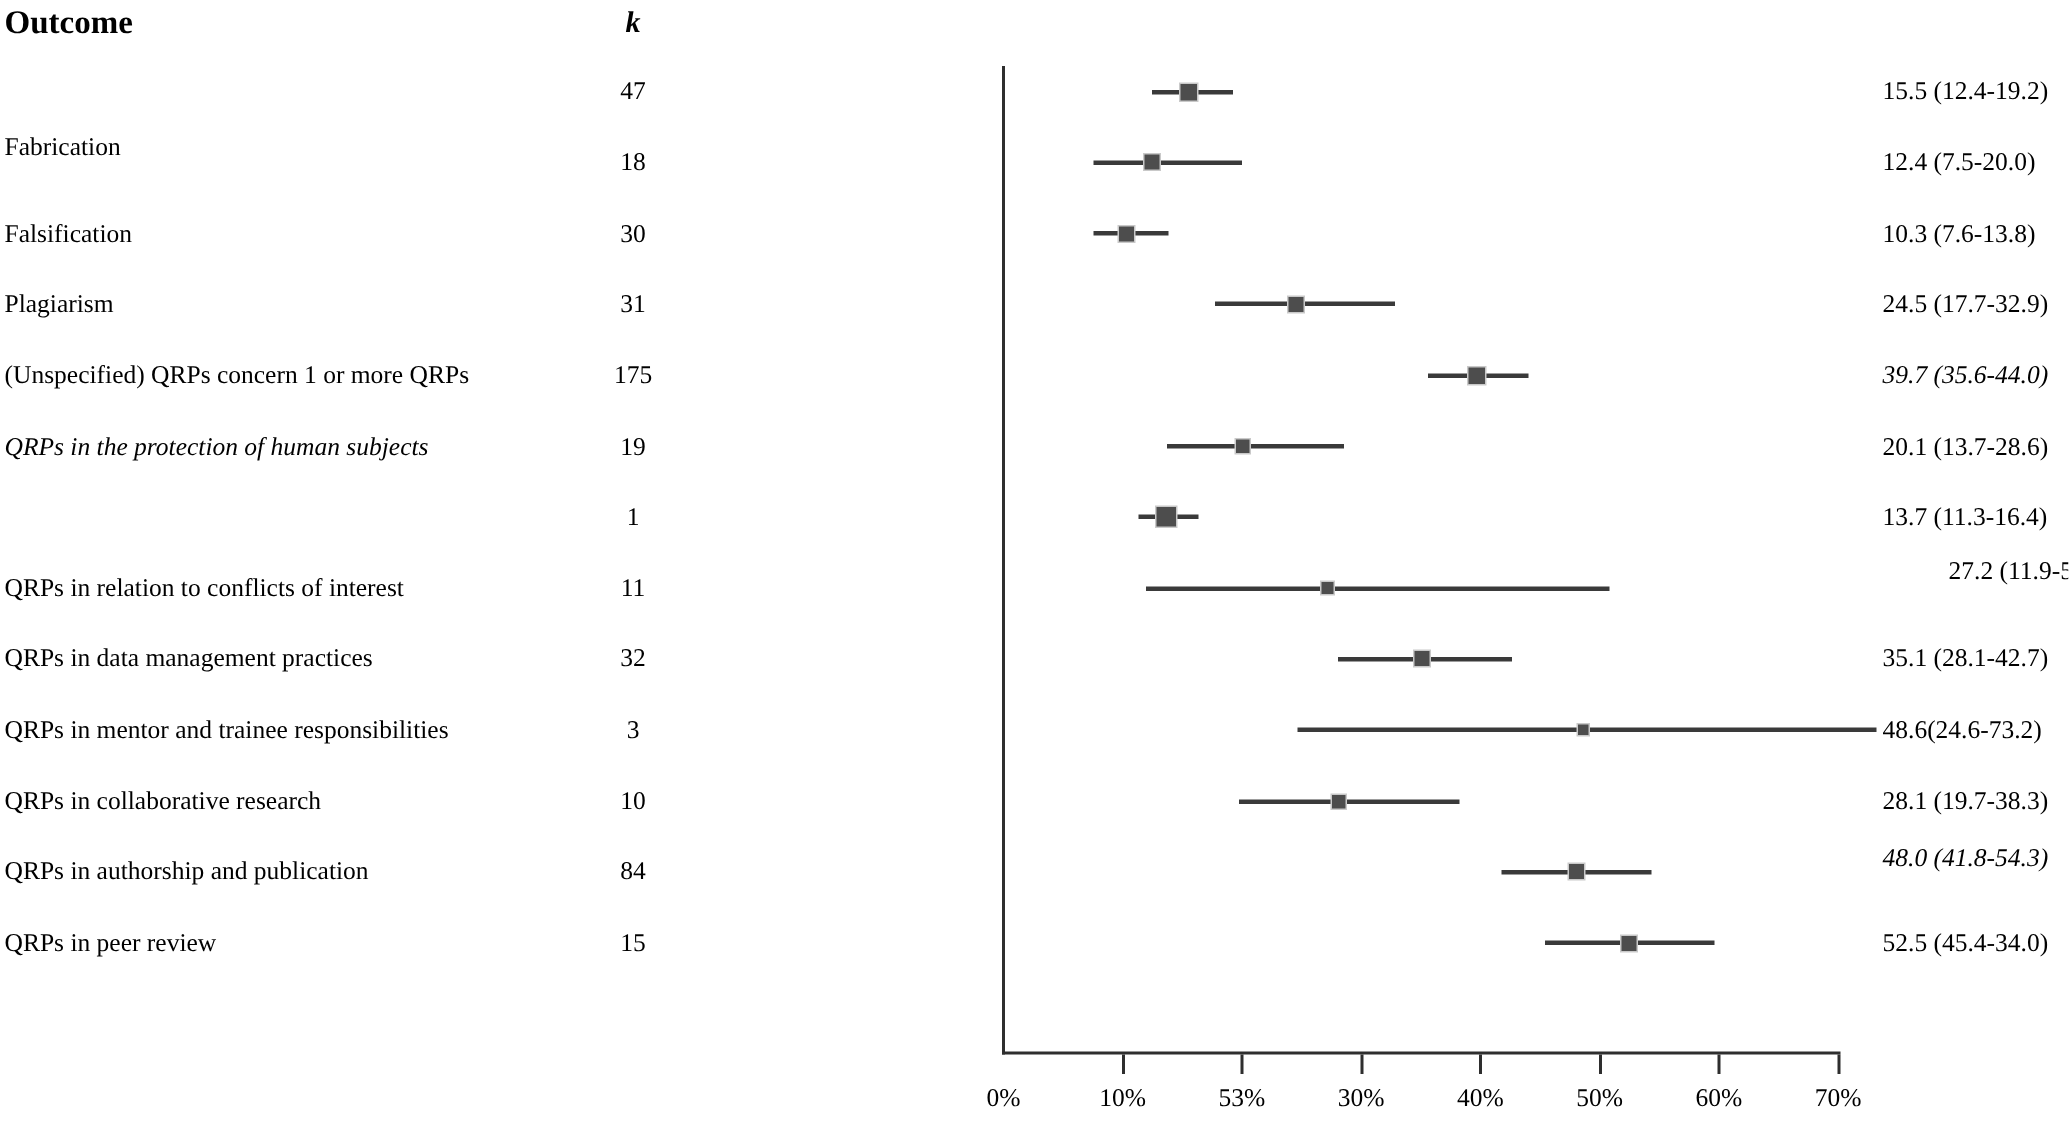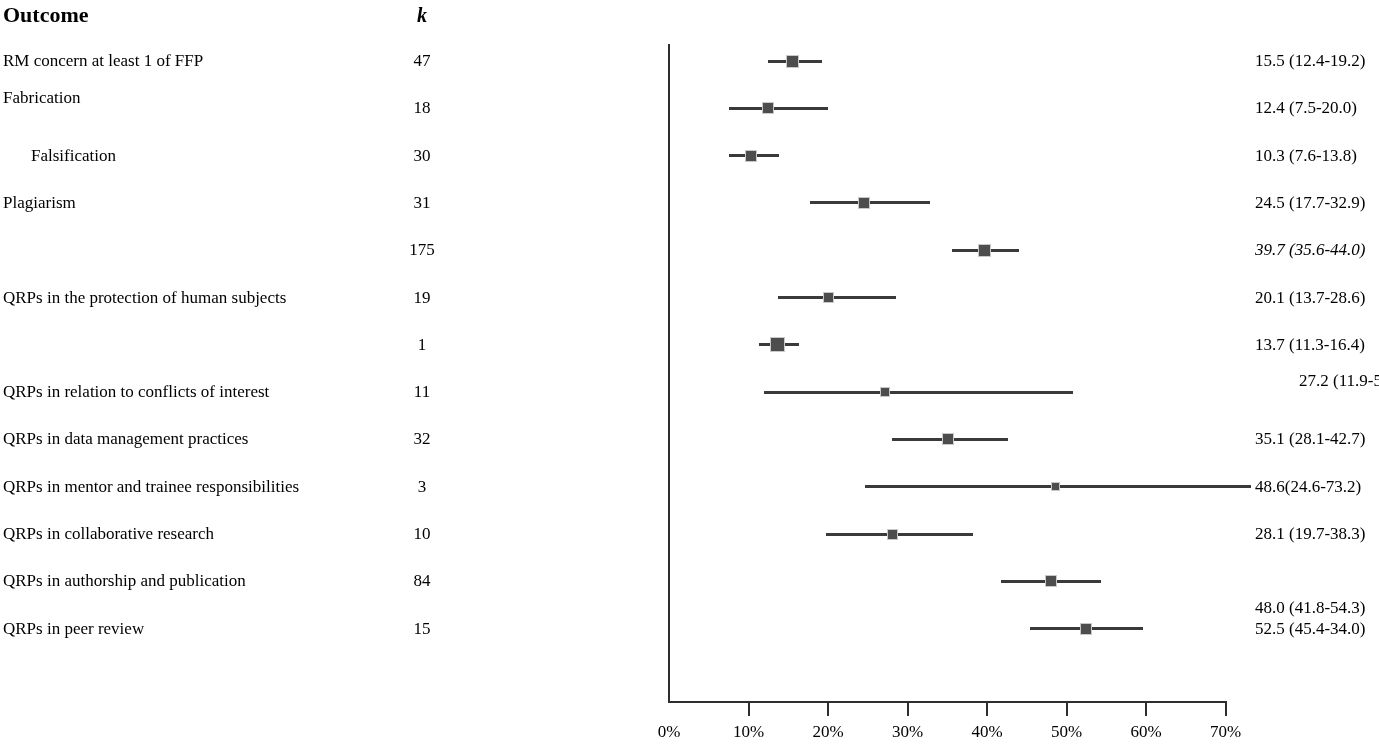--- a/index.html
+++ b/index.html
@@ -102,45 +102,45 @@
 </head>
 <body>
 
 <div id="figure" style="--bg: #ffffff; --axis: #2e2e2e; --bar: #3a3a3a; --marker: #4d4d4d; --halo: #c9c9c9;">
   <div class="col-header outcome-header">Outcome</div>
   <div class="col-header k-header">k</div>
 
   <div class="axis-v"></div>
   <div class="axis-h"></div>
 
-<div class="row-label" style="top: 50px;">RM concern at least 1 of FFP</div>
     <div class="k-value" style="top: 50px;">47</div>
     <div class="ci-line" style="left: 767.6px; top: 59.5px; width: 54.1px;"></div>
     <div class="marker" style="left: 786.7px; top: 55.5px; width: 11px; height: 11px;"></div>
     <div class="est-text" style="top: 50px; text-align: right;">15.5 (12.4-19.2)</div>
     <div class="row-label" style="top: 87px;">Fabrication</div>
     <div class="k-value" style="top: 97.3px;">18</div>
     <div class="ci-line" style="left: 728.6px; top: 106.8px; width: 99.4px;"></div>
     <div class="marker" style="left: 762.6px; top: 103.3px; width: 10px; height: 10px;"></div>
     <div class="est-text" style="top: 97.3px;">12.4 (7.5-20.0)</div>
-    <div class="row-label" style="top: 144.6px; margin-left: 28px;">Falsification</div>
+    <div class="row-label" style="top: 144.6px;">Falsification</div>
     <div class="k-value" style="top: 144.6px;">30</div>
     <div class="ci-line" style="left: 729.4px; top: 154.1px; width: 49.3px;"></div>
     <div class="marker" style="left: 745.9px; top: 150.6px; width: 10px; height: 10px;"></div>
     <div class="est-text" style="top: 144.6px;">10.3 (7.6-13.8)</div>
     <div class="row-label" style="top: 191.9px;">Plagiarism</div>
     <div class="k-value" style="top: 191.9px;">31</div>
     <div class="ci-line" style="left: 809.7px; top: 201.4px; width: 120.8px;"></div>
     <div class="marker" style="left: 858.8px; top: 197.9px; width: 10px; height: 10px;"></div>
     <div class="est-text" style="top: 191.9px;">24.5 (17.7-32.9)</div>
+    <div class="row-label" style="top: 239.2px;">(Unspecified) QRPs concern 1 or more QRPs</div>
     <div class="k-value" style="top: 239.2px;">175</div>
     <div class="ci-line" style="left: 952px; top: 248.7px; width: 66.8px;"></div>
     <div class="marker" style="left: 979.1px; top: 244.7px; width: 11px; height: 11px;"></div>
     <div class="est-text" style="top: 239.2px; font-style: italic;">39.7 (35.6-44.0)</div>
-    <div class="row-label" style="top: 286.5px;">QRPs in the protection of human subjects</div>
+    <div class="row-label" style="top: 286.5px; font-style: italic;">QRPs in the protection of human subjects</div>
     <div class="k-value" style="top: 286.5px;">19</div>
     <div class="ci-line" style="left: 777.9px; top: 296px; width: 118.5px;"></div>
     <div class="marker" style="left: 824.3px; top: 293px; width: 9px; height: 9px;"></div>
     <div class="est-text" style="top: 286.5px;">20.1 (13.7-28.6)</div>
     <div class="k-value" style="top: 333.8px;">1</div>
     <div class="ci-line" style="left: 758.8px; top: 343.3px; width: 40.5px;"></div>
     <div class="marker" style="left: 771.4px; top: 338.3px; width: 13px; height: 13px;"></div>
     <div class="est-text" style="top: 333.8px;">13.7 (11.3-16.4)</div>
     <div class="row-label" style="top: 381.1px;">QRPs in relation to conflicts of interest</div>
     <div class="k-value" style="top: 381.1px;">11</div>
@@ -159,31 +159,31 @@
     <div class="est-text" style="top: 475.7px;">48.6(24.6-73.2)</div>
     <div class="row-label" style="top: 523px;">QRPs in collaborative research</div>
     <div class="k-value" style="top: 523px;">10</div>
     <div class="ci-line" style="left: 825.6px; top: 532.5px; width: 147.9px;"></div>
     <div class="marker" style="left: 887.9px; top: 529.5px; width: 9px; height: 9px;"></div>
     <div class="est-text" style="top: 523px;">28.1 (19.7-38.3)</div>
     <div class="row-label" style="top: 570.3px;">QRPs in authorship and publication</div>
     <div class="k-value" style="top: 570.3px;">84</div>
     <div class="ci-line" style="left: 1001.3px; top: 579.8px; width: 99.4px;"></div>
     <div class="marker" style="left: 1045.6px; top: 576.3px; width: 10px; height: 10px;"></div>
-    <div class="est-text" style="top: 597px;">48.0 (41.8-54.3)</div>
+    <div class="est-text" style="top: 561px; font-style: italic;">48.0 (41.8-54.3)</div>
     <div class="row-label" style="top: 617.6px;">QRPs in peer review</div>
     <div class="k-value" style="top: 617.6px;">15</div>
     <div class="ci-line" style="left: 1029.9px; top: 627.1px; width: 112.9px;"></div>
     <div class="marker" style="left: 1081.4px; top: 623.6px; width: 10px; height: 10px;"></div>
     <div class="est-text" style="top: 617.6px;">52.5 (45.4-34.0)</div>
     <div class="tick-label" style="left: 629px;">0%</div>
     <div class="tick" style="left: 747.5px;"></div>
     <div class="tick-label" style="left: 708.5px;">10%</div>
     <div class="tick" style="left: 827px;"></div>
-    <div class="tick-label" style="left: 788px;">20%</div>
+    <div class="tick-label" style="left: 788px;">53%</div>
     <div class="tick" style="left: 906.5px;"></div>
     <div class="tick-label" style="left: 867.5px;">30%</div>
     <div class="tick" style="left: 986px;"></div>
     <div class="tick-label" style="left: 947px;">40%</div>
     <div class="tick" style="left: 1065.5px;"></div>
     <div class="tick-label" style="left: 1026.5px;">50%</div>
     <div class="tick" style="left: 1145px;"></div>
     <div class="tick-label" style="left: 1106px;">60%</div>
     <div class="tick" style="left: 1224.5px;"></div>
     <div class="tick-label" style="left: 1185.5px;">70%</div>

